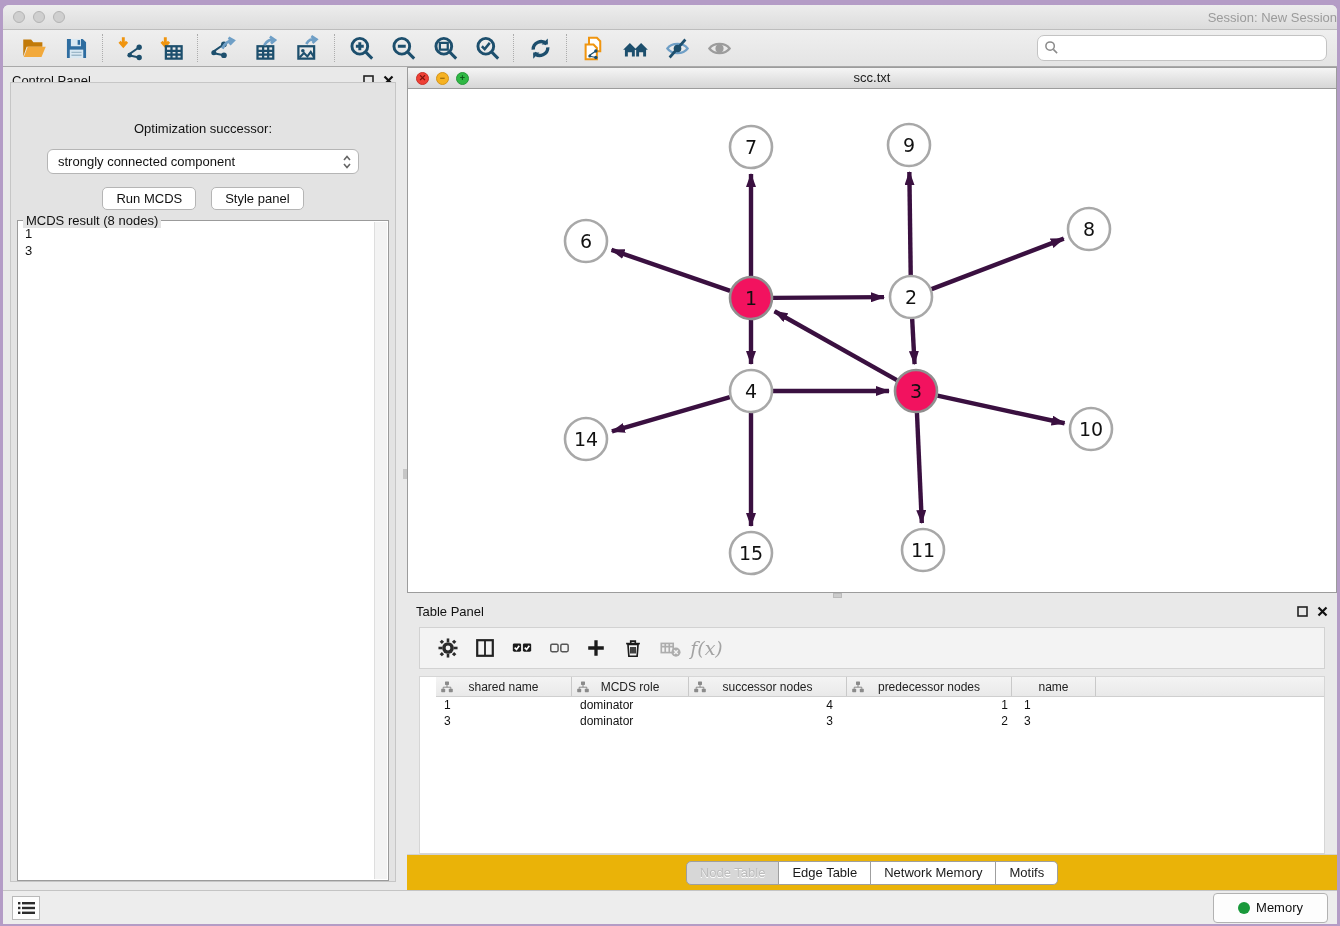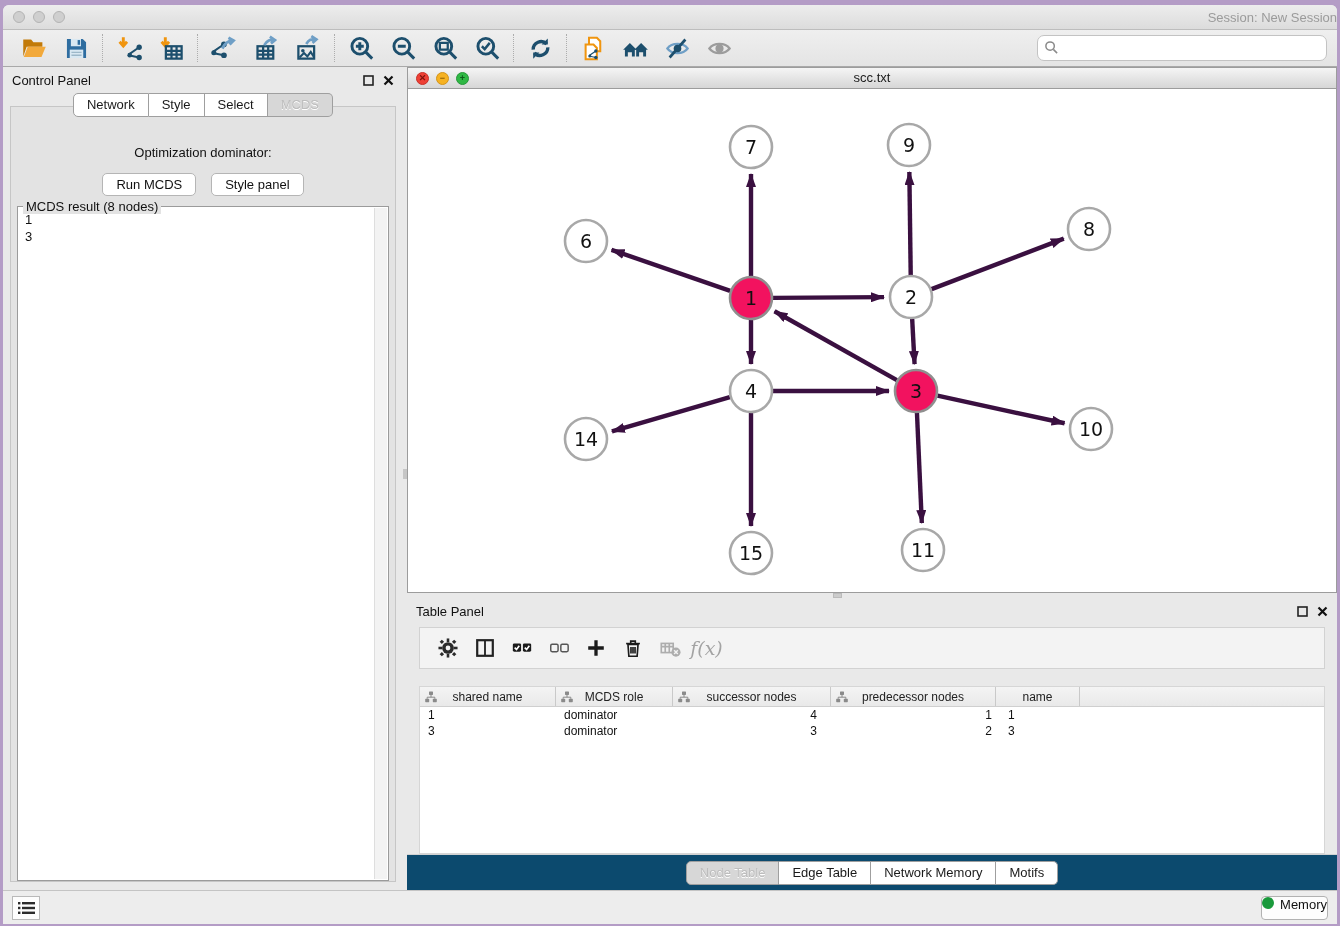--- a/index.html
+++ b/index.html
@@ -65,32 +65,32 @@
   .mac.green { background:#2fb844; border:1px solid #27973a; color:#0d5c1a; }
   .net-canvas { flex:1; background:#fff; border:1px solid #9c9c9c; border-top:none; position:relative; }
   .net-canvas svg { position:absolute; inset:0; }
 
   
   .table-panel { flex:1; display:flex; flex-direction:column; min-height:0; }
   .tp-toolbar { margin:3px 12px 0; height:42px; background:#f3f3f3; border:1px solid #d2d2d2; display:flex; align-items:center; padding-left:9px; flex:none; }
   .tp-btn { width:37px; height:34px; display:flex; align-items:center; justify-content:center; }
   .tp-btn svg { width:22px; height:22px; }
   .fx { font-family:"DejaVu Serif", serif; font-style:italic; font-size:19px; color:#a3a3a3; }
-  .tp-table { margin:17px 12px 0; background:#fff; border:1px solid #d6d6d6; flex:1; min-height:0; overflow:hidden; }
+  .tp-table { margin:7px 12px 0; background:#fff; border:1px solid #d6d6d6; flex:1; min-height:0; overflow:hidden;padding-left:16px; }
   .t-head { display:flex; background:linear-gradient(#f4f4f4,#e9e9e9); border-bottom:1px solid #cfcfcf; height:20px; }
   .t-hcell { position:relative; border-right:1px solid #c9c9c9; display:flex; align-items:center; justify-content:center; font-size:12px; color:#222; }
   .t-hcell .h-ic { position:absolute; left:5px; top:4px; }
   .t-row { display:flex; height:16px; align-items:center; }
   .t-cell { font-size:12px; color:#111; overflow:hidden; white-space:nowrap; }
-  .tp-footer { height:36px; background:#0c4a6e; border-top:1px solid #d2d2d2; display:flex; align-items:center; justify-content:center; flex:none; }
+  .tp-footer { height:36px; background:#eab308; border-top:1px solid #d2d2d2; display:flex; align-items:center; justify-content:center; flex:none; }
 
   
   .statusbar { height:34px; background:#ededed; border-top:1px solid #c4c4c4; display:flex; align-items:center; padding:0 9px; flex:none; }
   .sq-btn { width:28px; height:24px; background:#fdfdfd; border:1px solid #b9b9b9; display:flex; align-items:center; justify-content:center; }
-  .mem-btn { margin-left:auto; background:#fdfdfd; border:1px solid #b2b2b2; border-radius:4px; height:24px; display:flex; gap:6px; padding:0 0; font-size:13px; color:#111; }
+  .mem-btn { margin-left:auto; background:#fdfdfd; border:1px solid #b2b2b2; border-radius:4px; height:30px; display:flex; align-items:center; gap:6px; padding:0 24px; font-size:13px; color:#111; }
   .mem-dot { width:12px; height:12px; border-radius:50%; background:#19993b; }
 </style>
 </head>
 <body>
 
 <div class="window">
 
   <div class="titlebar">
     <div class="lights">
       <div class="light"></div>
@@ -282,28 +282,29 @@
                 <rect x="1" y="1" width="9" height="9" fill="none" stroke="#222" stroke-width="1.6"></rect>
               </svg>
             </span>
           <span class="ph-ic">
               <svg viewBox="0 0 11 11">
                 <path d="M1.5 1.5 L9.5 9.5 M9.5 1.5 L1.5 9.5" stroke="#111" stroke-width="2.2"></path>
               </svg>
             </span>
         </span>
       </div>
-      <div class="seg-tabs" id="cp-tabs">
-          <div class="seg">Network</div>
-          <div class="seg">Style</div>
-          <div class="seg">Select</div>
-          <div class="seg sel">MCDS</div>
-        </div>
       <div class="cp-body">
-        <div class="opt-label">Optimization dominator:</div>
+        <div class="opt-label">Optimization successor:</div>
+        <div class="dropdown">
+          <span>strongly connected component</span>
+          <svg class="dd-stepper" width="10" height="16" viewBox="0 0 10 16">
+              <path d="M2 6 L5 2.5 L8 6" fill="none" stroke="#666" stroke-width="1.6"></path>
+              <path d="M2 10 L5 13.5 L8 10" fill="none" stroke="#666" stroke-width="1.6"></path>
+            </svg>
+        </div>
         <div class="btn-row">
           <button class="push-btn">Run MCDS</button>
           <button class="push-btn">Style panel</button>
         </div>
         <div class="result-group">
           <div class="result-legend">MCDS result (8 nodes)</div>
           <div class="result-text">1
 3</div>
           <div class="result-scroll"></div>
         </div>

